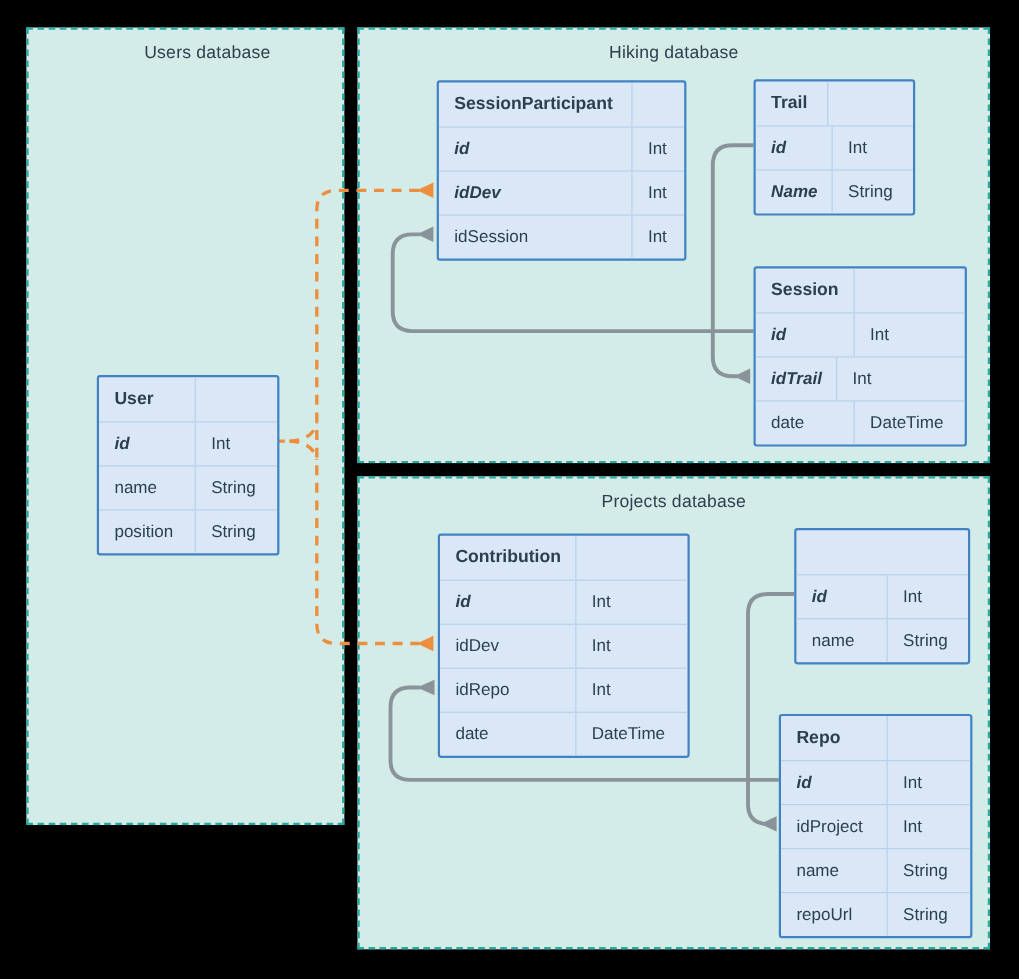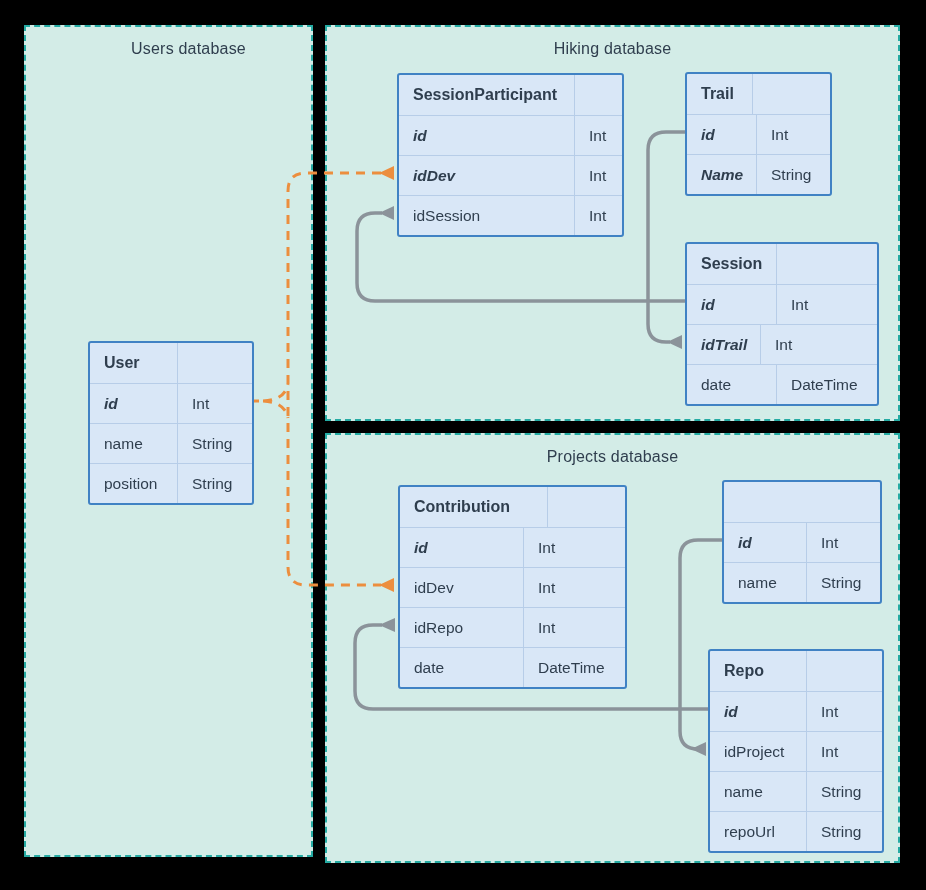--- a/index.html
+++ b/index.html
@@ -44,21 +44,21 @@
   }
   .ct{flex:1;display:flex;align-items:center;padding-left:14px;font-size:15.5px;}
   .thead .cn{font-weight:bold;font-size:16px;}
   .it{font-style:italic;font-weight:bold;}
 </style>
 </head>
 <body>
 
 <div class="stage">
 
-  <div class="panel" style="left:24px;top:25px;width:289px;height:832px;padding-left:40px;">
+  <div class="panel" style="left:24px;top:25px;width:289px;height:725px;padding-left:40px;">
     <div class="panel-title">Users database</div>
   </div>
   <div class="panel" style="left:325px;top:25px;width:575px;height:396px;">
     <div class="panel-title">Hiking database</div>
   </div>
   <div class="panel" style="left:325px;top:433px;width:575px;height:430px;">
     <div class="panel-title">Projects database</div>
   </div>
 
   <svg class="wires" width="926" height="890" viewBox="0 0 926 890">
@@ -149,21 +149,21 @@
         <div class="ct">Int</div>
     </div>
     <div class="trow">
       <div class="cn" style="width:90px">date</div>
         <div class="ct">DateTime</div>
     </div>
   </div>
 
   <div class="tbl" style="left:398px;top:485px;width:225px;">
     <div class="trow thead">
-      <div class="cn" style="width:148px">Contribution</div>
+      <div class="cn" style="width:124px">Contribution</div>
         <div class="ct"></div>
     </div>
     <div class="trow">
       <div class="cn it" style="width:124px">id</div>
         <div class="ct">Int</div>
     </div>
     <div class="trow">
       <div class="cn" style="width:124px">idDev</div>
         <div class="ct">Int</div>
     </div>

